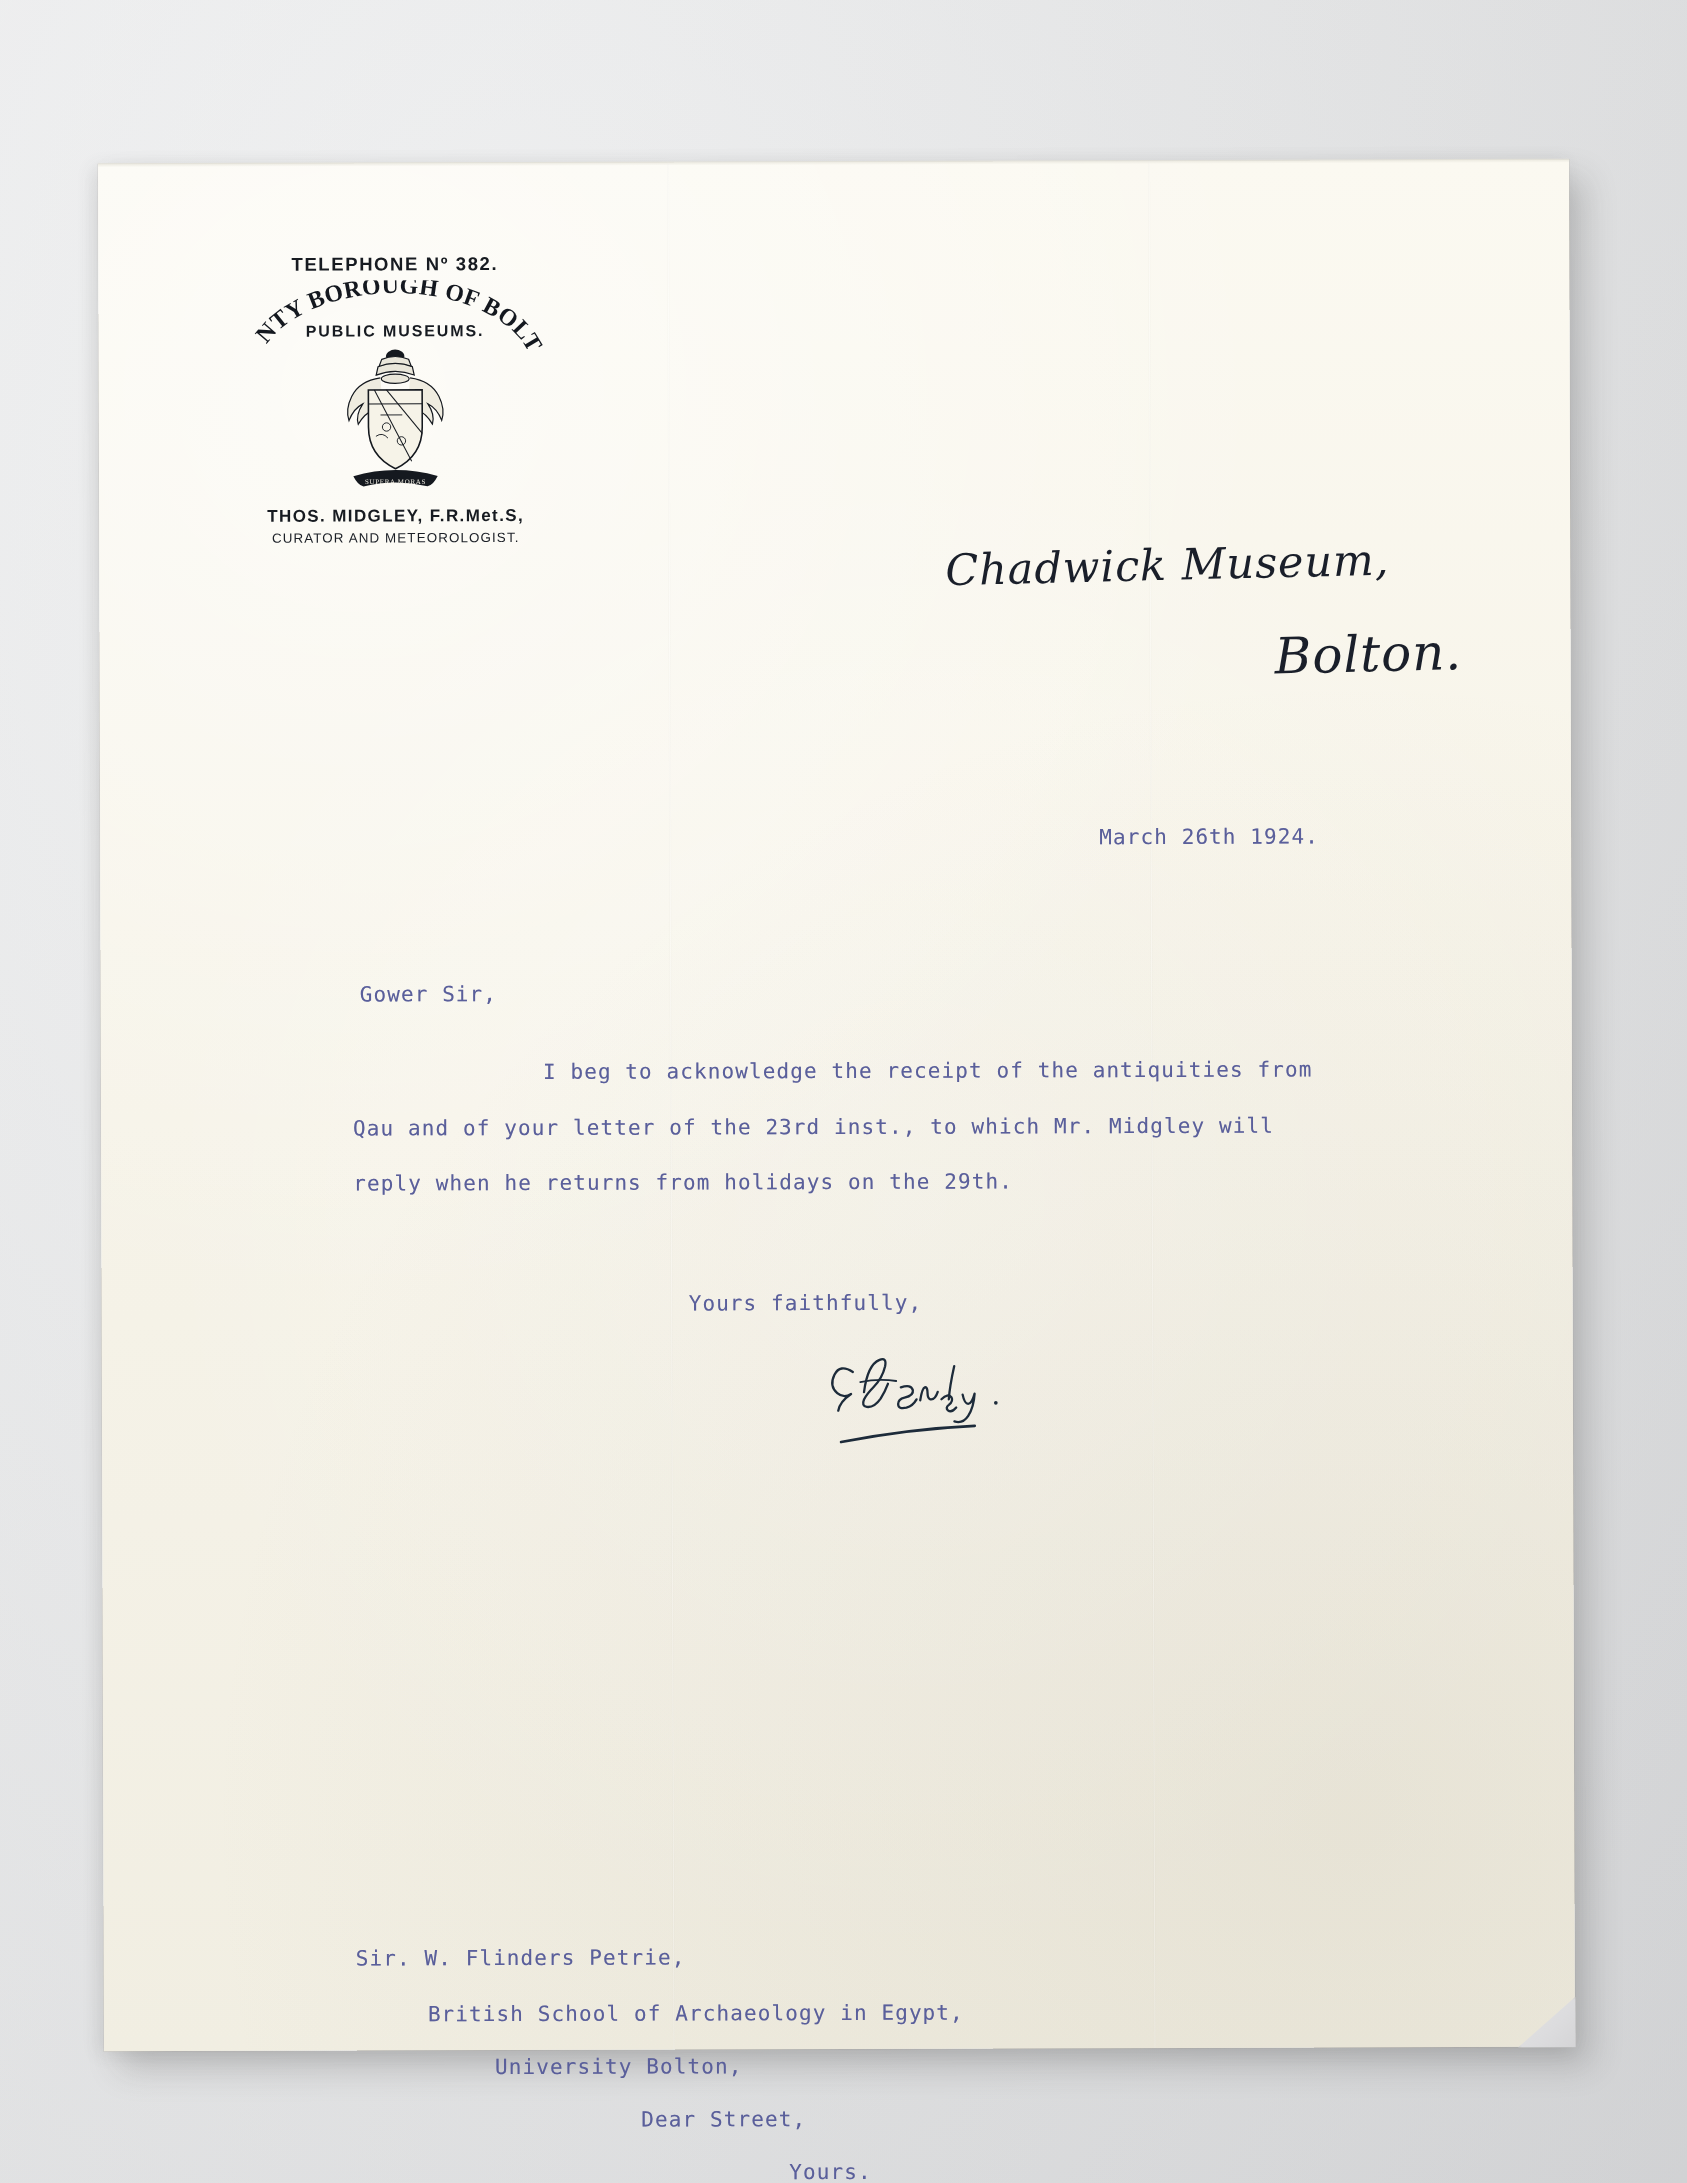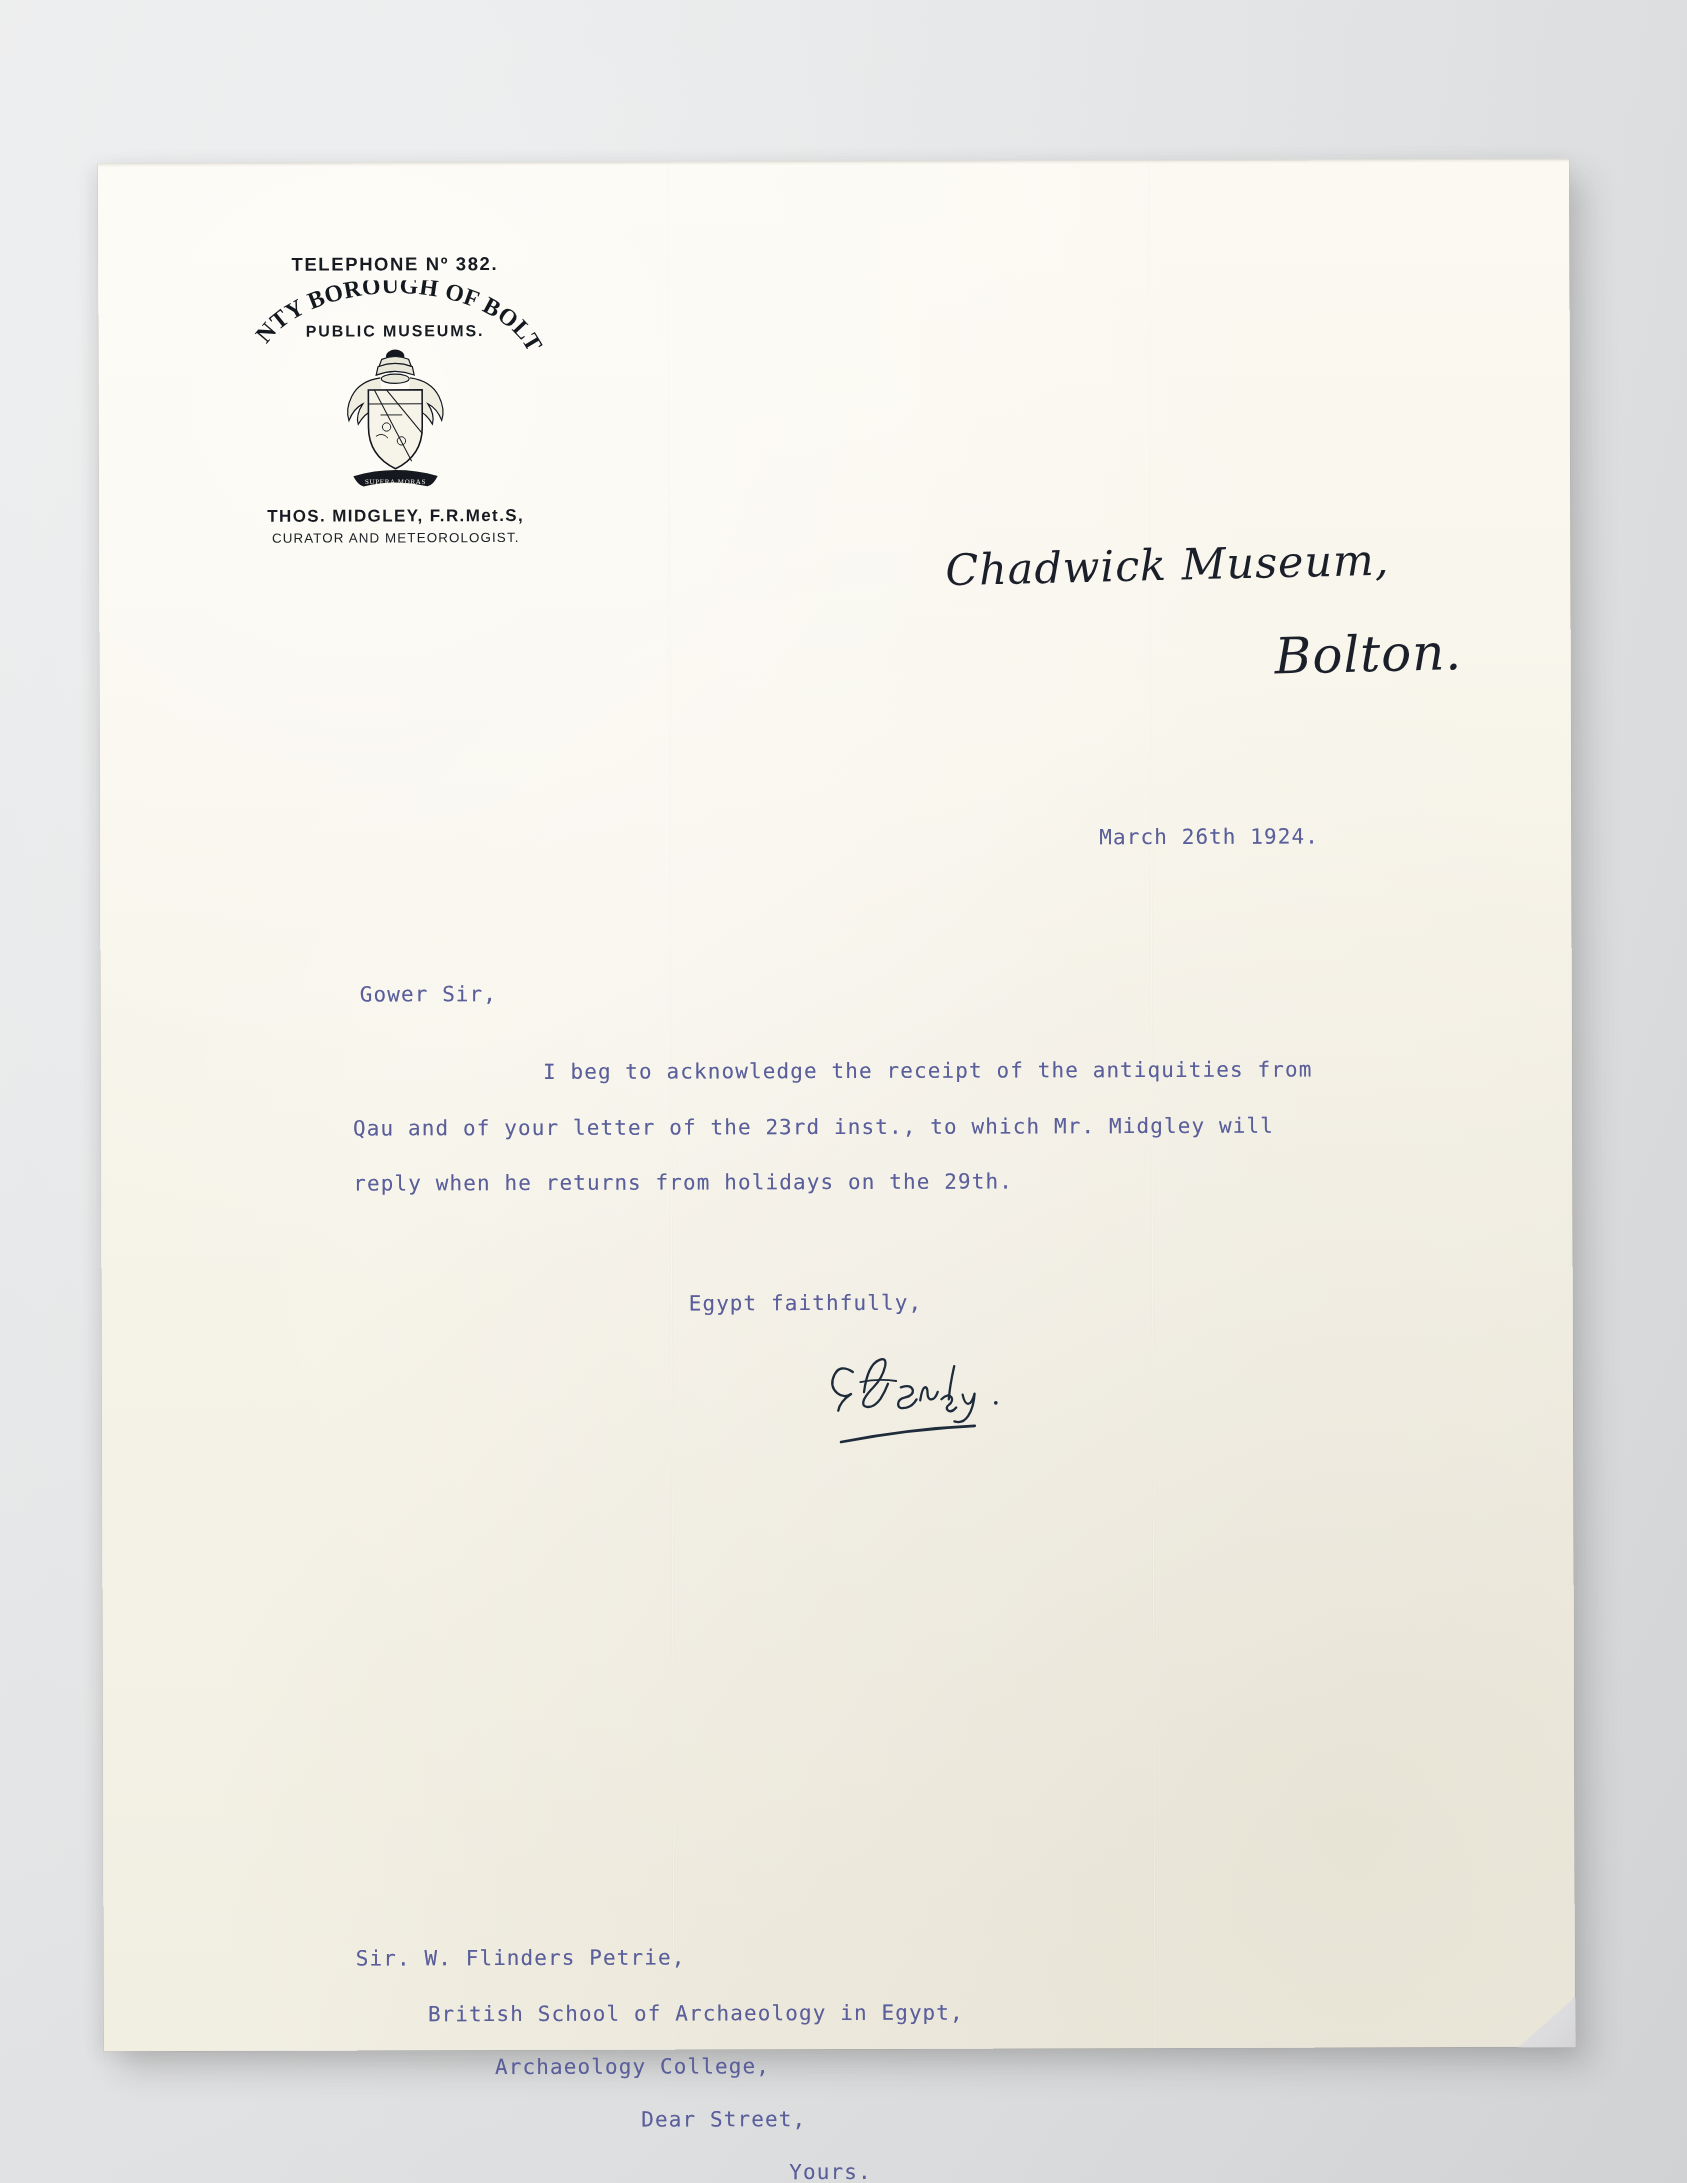--- a/index.html
+++ b/index.html
@@ -266,21 +266,21 @@
   <div class="script" id="addr-town">Bolton.</div>
 
   <div class="tw" id="date">March 26th 1924.</div>
 
   <div class="tw" id="salutation">Gower Sir,</div>
 
   <div class="tw" id="body-l1">I beg to acknowledge the receipt of the antiquities from</div>
   <div class="tw" id="body-l2">Qau and of your letter of the 23rd inst., to which Mr. Midgley will</div>
   <div class="tw" id="body-l3">reply when he returns from holidays on the 29th.</div>
 
-  <div class="tw" id="closing">Egypt faithfully,</div>
+  <div class="tw" id="closing">Yours faithfully,</div>
 
   <div id="signature">
     <svg width="259" height="106" viewBox="0 0 560 230" xmlns="http://www.w3.org/2000/svg">
       <g fill="none" stroke="#1d2b3a" stroke-linecap="round" stroke-linejoin="round">
 
         <path d="M62 52 q-28 -18 -40 6 q-12 24 6 40 q14 12 30 2 q-24 16 -28 36" stroke-width="5"></path>
 
         <path d="M86 96 q8 -60 34 -70 q16 -6 12 14 q-6 26 -26 46 q-14 14 -20 26
                  q-6 14 6 16 q16 2 30 -18 q10 -16 16 -32" stroke-width="5"></path>
         <path d="M78 74 q40 -8 78 -2" stroke-width="4"></path>
@@ -296,17 +296,17 @@
 
         <circle cx="372" cy="120" r="4" fill="#1d2b3a" stroke="none"></circle>
 
         <path d="M36 204 q150 -28 290 -34" stroke-width="6"></path>
       </g>
     </svg>
   </div>
 
   <div class="tw" id="addr-l1">Sir. W. Flinders Petrie,</div>
   <div class="tw" id="addr-l2">British School of Archaeology in Egypt,</div>
-  <div class="tw" id="addr-l3">Archaeology College,</div>
+  <div class="tw" id="addr-l3">University Bolton,</div>
   <div class="tw" id="addr-l4">Dear Street,</div>
   <div class="tw" id="addr-l5">Yours.</div>
 </div>
 
 
 </body></html>

